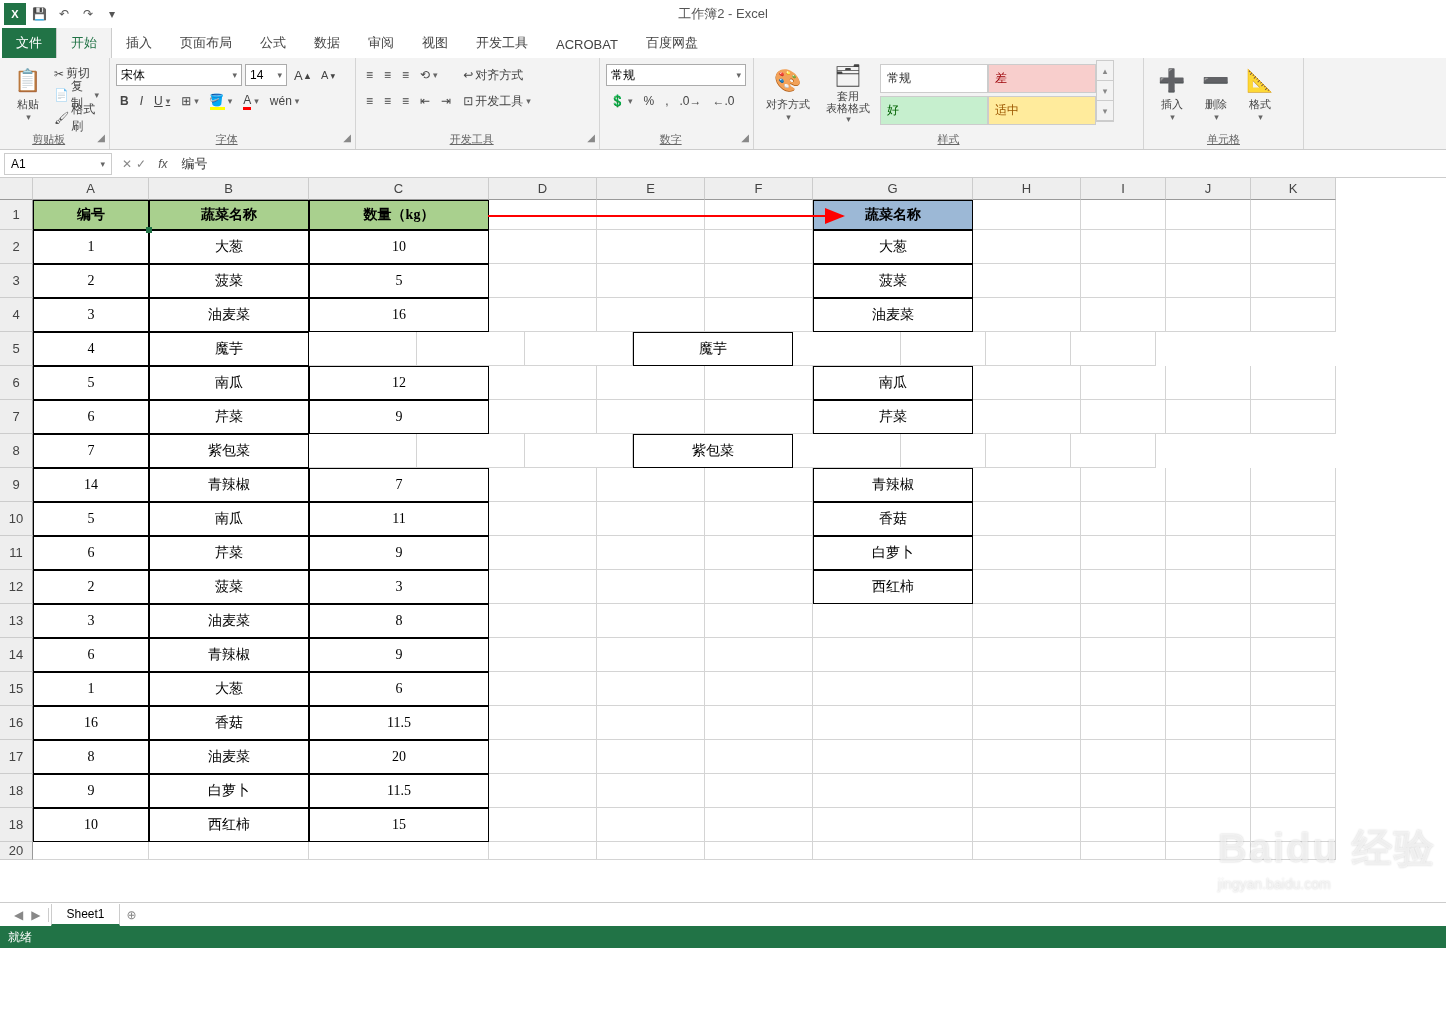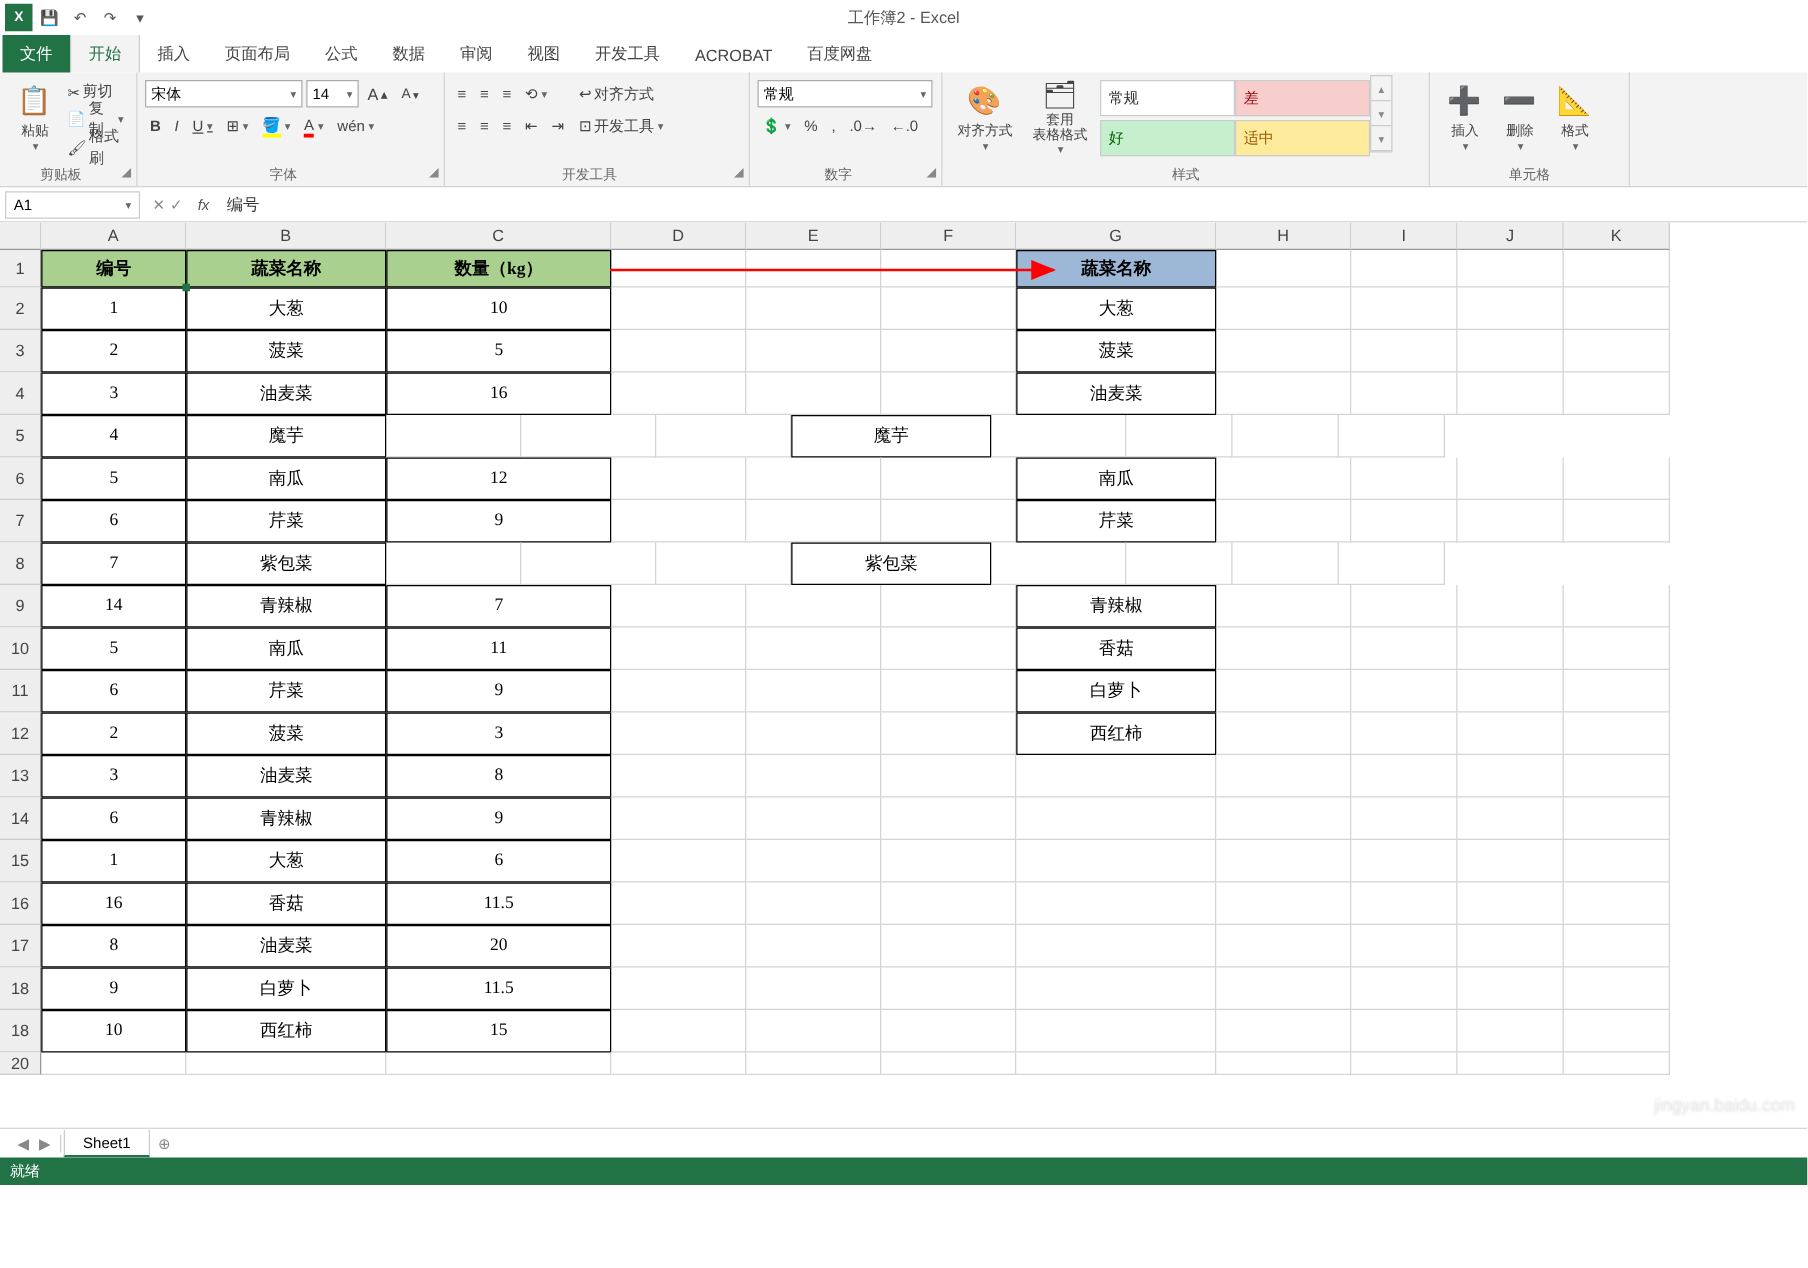--- a/index.html
+++ b/index.html
@@ -11,21 +11,21 @@
 .titlebar .qat .qbtn { width: 20px; height: 20px; display: flex; align-items: center; justify-content: center; color: #555; cursor: pointer; }
 .titlebar .title { position: absolute; left: 50%; transform: translateX(-50%); color: #555; font-size: 13px; }
 
 .tabs { height: 30px; background: #fff; display: flex; align-items: flex-end; padding-left: 2px; }
 .tab { padding: 6px 14px; color: #444; cursor: pointer; font-size: 13px; }
 .tab.file { background: #217346; color: #fff; }
 .tab.active { background: #f3f3f3; border: 1px solid #ccc; border-bottom: none; color: #217346; }
 
 .ribbon { height: 92px; background: #f3f3f3; border-bottom: 1px solid #ccc; display: flex; }
 .group { border-right: 1px solid #d4d4d4; padding: 2px 6px 2px 6px; display: flex; flex-direction: column; position: relative; }
-.group .label { position: absolute; bottom: 2px; left: 0; right: 0; text-align: center; color: #666; font-size: 11px; }
+.group .label { position: absolute; bottom: 2px; left: 0; right: 0; text-align: center; color: #666; font-size: 11px; text-decoration: underline; }
 .group .label .dlg { float: right; margin-right: 4px; color: #888; cursor: pointer; font-size: 10px; }
 .rbrow { display: flex; align-items: center; gap: 3px; height: 22px; }
 .btn { padding: 1px 4px; cursor: pointer; display: flex; align-items: center; gap: 2px; color: #444; height: 22px; border-radius: 2px; }
 .bigbtn { display: flex; flex-direction: column; align-items: center; justify-content: center; padding: 2px 6px; cursor: pointer; color: #444; font-size: 11px; height: 66px; }
 .bigbtn .icon { width: 32px; height: 32px; display: flex; align-items: center; justify-content: center; font-size: 22px; }
 .sel { border: 1px solid #ababab; background: #fff; padding: 1px 4px; height: 22px; display: flex; align-items: center; cursor: pointer; }
 .dd { color: #666; font-size: 9px; margin-left: 1px; }
 
 .style-gallery { display: flex; flex-direction: column; gap: 3px; padding-top: 4px; }
 .style-row { display: flex; gap: 0; }
@@ -591,20 +591,21 @@
   <svg class="arrow-svg" style="left:488px;top:28px;width:370px;height:20px">
     <defs>
         <marker id="ah" markerWidth="10" markerHeight="8" refX="9" refY="4" orient="auto">
           <polygon points="0 0, 10 4, 0 8" fill="#ff0000"></polygon>
         </marker>
       </defs>
     <line x1="0" y1="10" x2="355" y2="10" stroke="#ff0000" stroke-width="2" marker-end="url(#ah)"></line>
   </svg>
 
   <div class="watermark">
+    <div class="wm1">Baidu 经验</div>
     <div class="wm2">jingyan.baidu.com</div>
   </div>
 </div>
 
 <div class="sheet-tabs">
   <div class="sheet-nav">
     <span>◀</span>
     <span>▶</span>
   </div>
   <div class="sheet-tab active">Sheet1</div>

